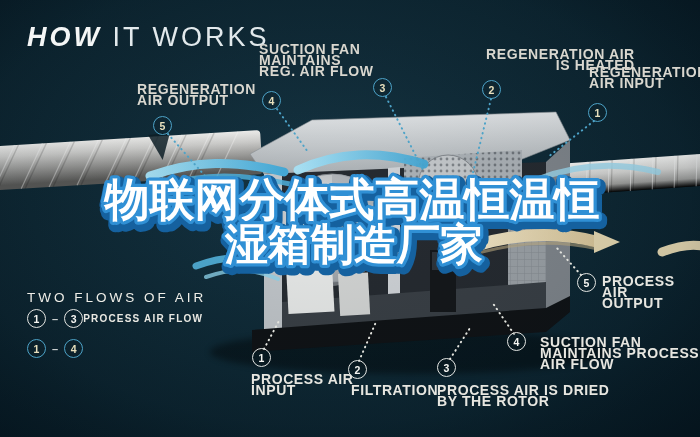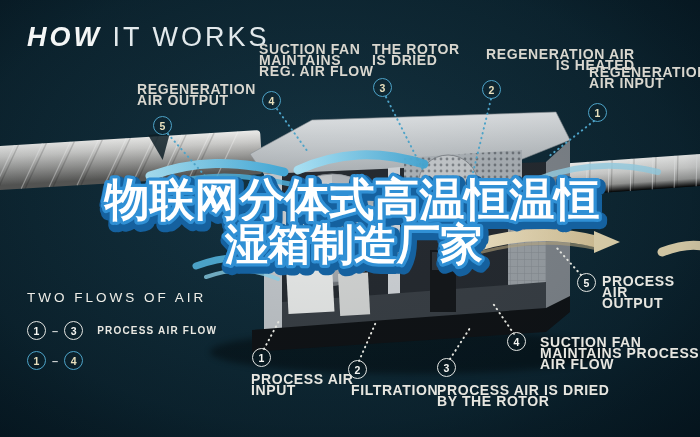--- a/index.html
+++ b/index.html
@@ -16,25 +16,25 @@
             line-height:11px;color:#d9d7cf;white-space:pre-line;}
   .co-label.bottom{color:#e7e6e0;}
 
   .badge{position:absolute;width:19px;height:19px;border-radius:50%;display:flex;
          align-items:center;justify-content:center;font-size:10.5px;font-weight:bold;
          box-sizing:border-box;background:rgba(10,30,41,.25);}
   .badge.blue{border:1.6px solid #4da3c8;color:#e9e0bd;}
   .badge.white{border:1.6px solid #e3e5e2;color:#f6f6f2;}
 
   .legend{position:absolute;left:27px;top:290px;}
-  .legend-title{font-size:13.5px;letter-spacing:3px;color:#efeee8;font-weight:500;margin-bottom:16px;white-space:nowrap;}
+  .legend-title{font-size:13.5px;letter-spacing:3px;color:#efeee8;font-weight:500;margin-bottom:4px;white-space:nowrap;}
   .legend-row{display:flex;align-items:center;height:19px;margin-bottom:11px;}
   .legend-row .badge{position:static;flex:0 0 auto;}
   .legend-dash{color:#cfd3d3;font-size:11px;margin:0 6px;font-weight:bold;}
-  .legend-label{font-size:10px;font-weight:bold;letter-spacing:1.2px;color:#e9e8e2;margin-left:14px;white-space:nowrap;}
+  .legend-label{font-size:10px;font-weight:bold;letter-spacing:1.2px;color:#e9e8e2;margin-left:0;white-space:nowrap;}
 </style>
 </head>
 <body>
 
 <div id="stage">
 
   <svg id="scene" width="700" height="437" viewBox="0 0 700 437">
     <defs>
       <linearGradient id="ductGrad" x1="0" y1="0" x2="0" y2="1">
         <stop offset="0%" stop-color="#f4f4f2"></stop>
@@ -215,22 +215,20 @@
       <span>5</span>
     </div>
 
   <div class="co-label" style="left:259px;top:44px;">SUCTION FAN
 MAINTAINS
 REG. AIR FLOW</div>
   <div class="badge blue" style="left:262px;top:91px;">
       <span>4</span>
     </div>
 
-  <div class="co-label" style="left:372px;top:44px;">THE ROTOR
-IS DRIED</div>
   <div class="badge blue" style="left:373px;top:78px;">
       <span>3</span>
     </div>
 
   <div class="co-label" style="left:486px;top:49px;text-align:right;">REGENERATION AIR
 IS HEATED</div>
   <div class="badge blue" style="left:482px;top:80px;">
       <span>2</span>
     </div>
 

